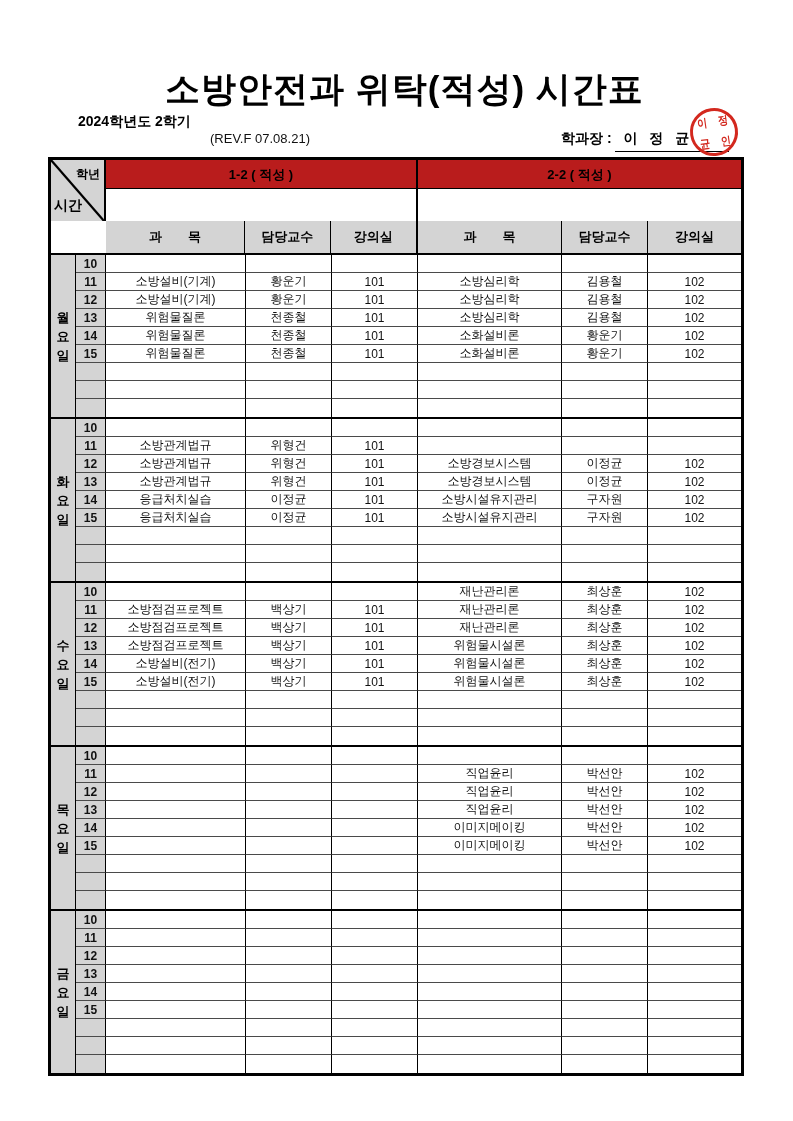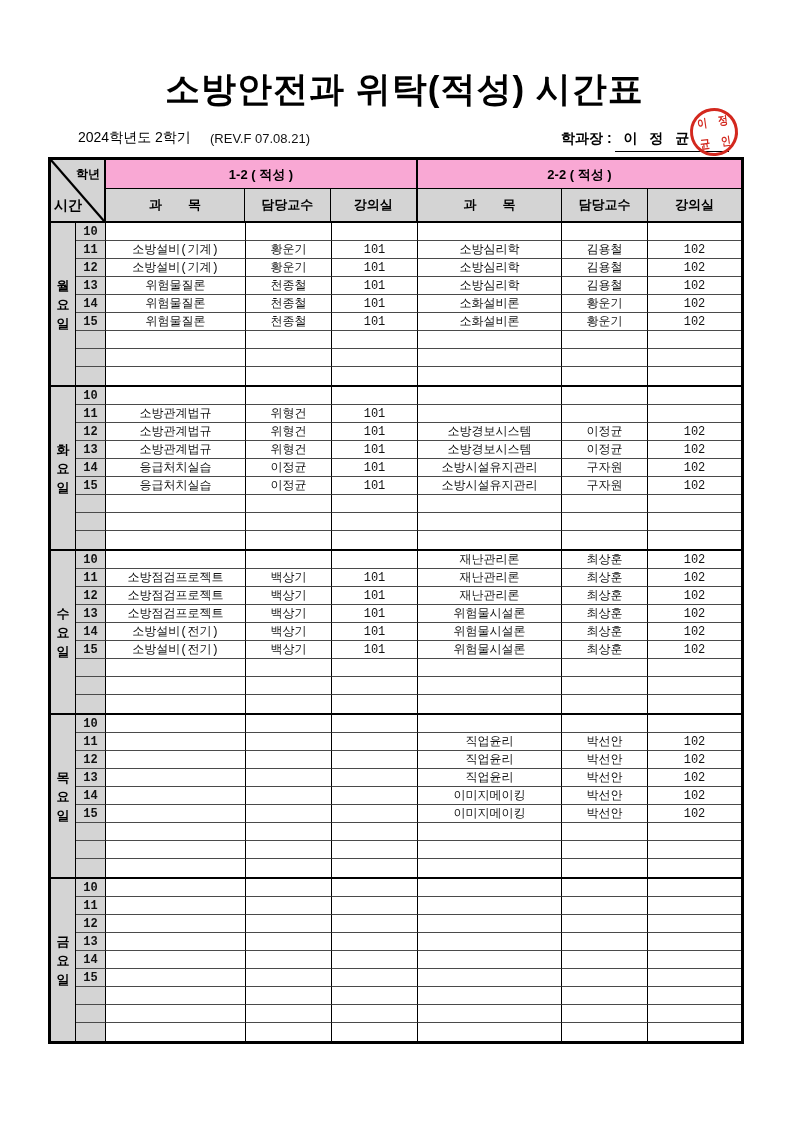--- a/index.html
+++ b/index.html
@@ -7,21 +7,21 @@
     width:793px;height:1121px;background:#ffffff;position:relative;overflow:hidden;
     font-family:"Liberation Sans","DejaVu Sans",sans-serif;color:#000;
   }
   .page{position:absolute;inset:0;background:#fff;}
 
   
   .doc-title{
     position:absolute;top:66px;left:16px;right:0;text-align:center;
     font-size:35px;font-weight:800;letter-spacing:1px;color:#000;white-space:nowrap;
   }
-  .subline{position:absolute;top:129px;left:78px;font-size:14px;font-weight:normal;}
+  .subline{position:absolute;top:113px;left:78px;font-size:14px;font-weight:bold;}
   .rev{position:absolute;top:131px;left:210px;font-size:13px;font-weight:normal;color:#111;}
   .dean-line{position:absolute;top:130px;left:561px;font-size:14px;font-weight:bold;white-space:nowrap;}
   .dean-name{
     display:inline-block;border-bottom:1.5px solid #000;padding:0 10px 3px 8px;
     min-width:96px;letter-spacing:4px;
   }
   .stamp{
     position:absolute;top:108px;left:690px;width:42px;height:42px;border-radius:50%;
     border:3px solid #d3281e;transform:rotate(-8deg);
     display:grid;grid-template-columns:1fr 1fr;grid-template-rows:1fr 1fr;
@@ -42,24 +42,24 @@
     width:55px;flex:0 0 55px;background:#d4d4d4;border-right:2px solid #000;
     position:relative;height:61px;box-sizing:border-box;
   }
   .corner svg{position:absolute;inset:0;width:100%;height:100%;}
   .corner .c-top{position:absolute;top:6px;right:4px;font-size:12px;font-weight:bold;}
   .corner .c-bot{position:absolute;bottom:6px;left:3px;font-size:14px;font-weight:bold;}
   .hgroup{display:flex;flex-direction:column;box-sizing:border-box;}
   .hgroup.g1{width:312px;flex:0 0 312px;border-right:2px solid #000;}
   .hgroup.g2{flex:1 1 auto;}
   .gl{
-    height:29px;line-height:29px;background:#f9a8d4;text-align:center;
+    height:29px;line-height:29px;background:#b91c1c;text-align:center;
     font-size:13px;font-weight:bold;border-bottom:1.5px solid #000;box-sizing:border-box;
   }
-  .gcols{display:flex;height:32px;background:#d4d4d4;}
+  .gcols{display:flex;height:32px;background:#d4d4d4;margin-top:32px;}
   .gcols .hc{
     box-sizing:border-box;border-right:1.5px solid #000;
     display:flex;align-items:center;justify-content:center;
     font-size:13px;font-weight:bold;
   }
   .g1 .hc:nth-child(1){width:140px;}
   .g1 .hc:nth-child(2){width:86px;}
   .g1 .hc:nth-child(3){width:86px;border-right:none;}
   .g2 .hc:nth-child(1){width:144px;}
   .g2 .hc:nth-child(2){width:86px;}
@@ -70,21 +70,20 @@
   .day-label{
     width:25px;flex:0 0 25px;background:#d4d4d4;border-right:1.5px solid #000;
     box-sizing:border-box;display:flex;flex-direction:column;
     align-items:center;justify-content:center;gap:6px;
   }
   .day-char{font-size:13px;font-weight:bold;line-height:13px;}
   .day-grid{
     flex:1;display:grid;
     grid-template-columns:30px 140px 86px 86px 144px 86px 1fr;
     grid-auto-rows:18px;
-    font-family:Liberation Mono, monospace;
   }
   .cell{
     box-sizing:border-box;border-right:1.5px solid #000;border-bottom:1px solid #4a4a4a;
     display:flex;align-items:center;justify-content:center;
     font-size:12px;color:#111;white-space:nowrap;overflow:hidden;
   }
   .cell.col-last{border-right:none;}
   .cell.row-last{border-bottom:none;}
   .cell.time-cell{background:#d4d4d4;font-weight:bold;font-size:12px;}
 </style>

